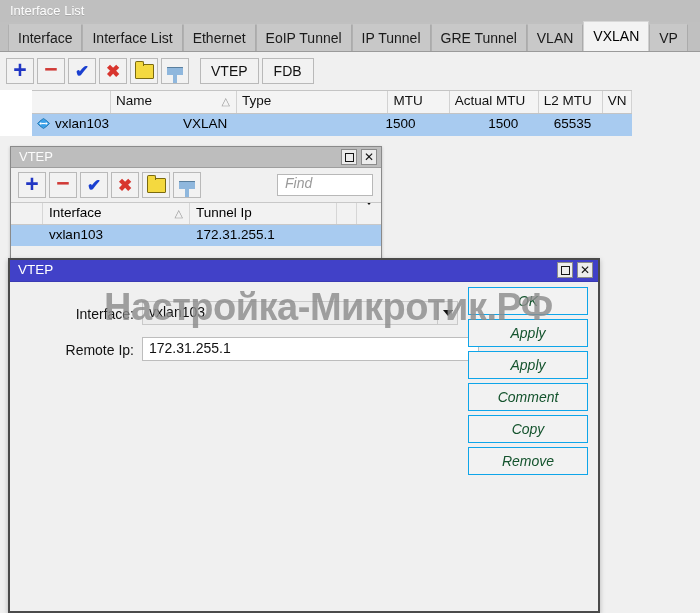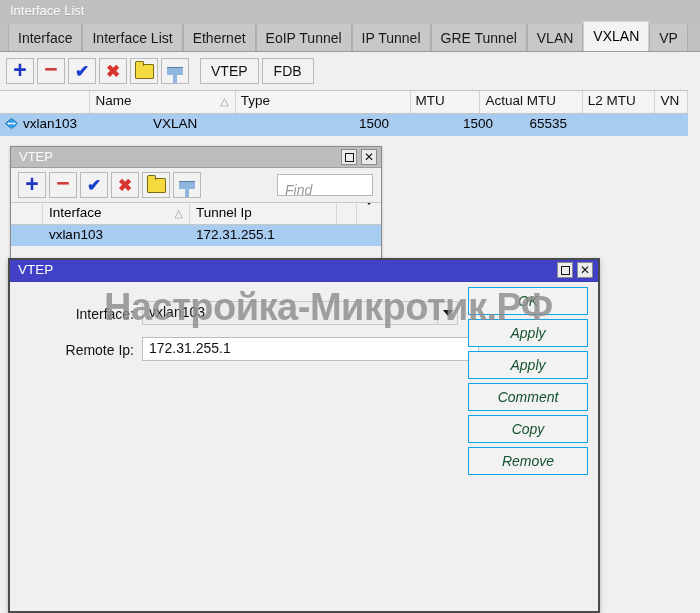--- a/index.html
+++ b/index.html
@@ -158,22 +158,23 @@
     position:absolute;
     left:-2px; top:0px;
     width:4px; height:8px;
     background:#8fb7dd;
   }
 
   
   #main-table {
     position: absolute;
     left: 0; top: 90px;
-    width: 688px;
+    width: 600px;
     background: #ffffff;
+    padding-left: 32px;
   }
   .tbl-header {
     display: flex;
     height: 22px;
     background: #f4f4f4;
     border-top: 1px solid #c4c4c4;
     border-bottom: 1px solid #c4c4c4;
     font-size: 13.5px;
     color: #111;
   }
@@ -266,21 +267,21 @@
   #vtep-list-find {
     position: absolute;
     right: 8px; top: 6px;
     width: 96px; height: 22px;
     background: #fff;
     border: 1px solid #b8b8b8;
     box-sizing: border-box;
     color: #9b9b9b;
     font-style: italic;
     font-size: 14px;
-    padding: 7px 0 0 7px;
+    padding: 0 0 0 7px;
   }
   .vl-header {
     display: flex;
     height: 21px;
     background: #f2f2f2;
     border-top: 1px solid #c8c8c8;
     border-bottom: 1px solid #c8c8c8;
     font-size: 13.5px;
   }
   .vl-header .hc {

